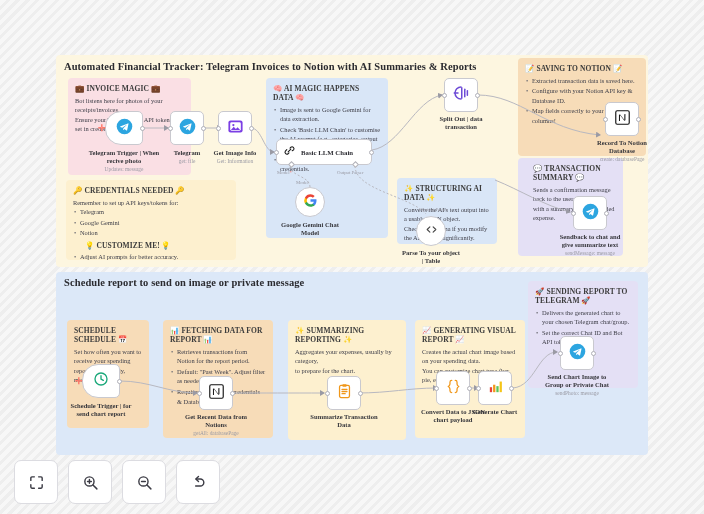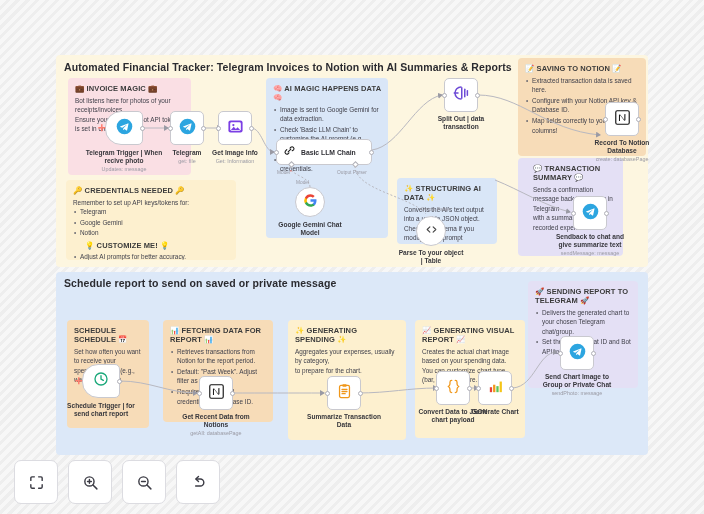--- a/index.html
+++ b/index.html
@@ -10,20 +10,21 @@
   }
   #canvas {
     position: relative;
     width: 704px; height: 514px;
     background-color: #f3f3f3;
     background-image: repeating-linear-gradient(
       -45deg,
       #eeeeee 0px, #eeeeee 3px,
       #f7f7f7 3px, #f7f7f7 7px
     );
+    font-family: Liberation Serif, serif;
   }
 
   
   .sticky {
     position: absolute;
     border-radius: 4px;
     overflow: hidden;
   }
   .sticky-title {
     font-size: 7.5px;
@@ -231,42 +232,42 @@
 
   <div class="sticky sticky-pad" style="left:518px; top:158px; width:105px; height:98px; background:#e4e0f5;padding-left:15px;">
     <div class="sticky-title">💬 TRANSACTION SUMMARY 💬</div>
     <div class="sticky-body">
       <div>Sends a confirmation message back to the user in Telegram</div>
       <div>with a summary of the recorded expense.</div>
     </div>
   </div>
 
   <div class="sticky" style="left:56px; top:272px; width:592px; height:183px; background:#dce8f8;"></div>
-  <div class="panel-title" style="left:64px; top:277px;">Schedule report to send on saved or private message</div>
+  <div class="panel-title" style="left:64px; top:277px;">Schedule report to send on image or private message</div>
 
   <div class="sticky sticky-pad" style="left:67px; top:320px; width:82px; height:108px; background:#f7dcb8;">
     <div class="sticky-title">SCHEDULE SCHEDULE 📅</div>
     <div class="sticky-body">
       <div>Set how often you want to receive your spending report (e.g., weekly, monthly).</div>
     </div>
   </div>
 
-  <div class="sticky sticky-pad" style="left:163px; top:320px; width:110px; height:102px; background:#f7dcb8;">
+  <div class="sticky sticky-pad" style="left:163px; top:320px; width:110px; height:118px; background:#f7dcb8;">
     <div class="sticky-title">📊 FETCHING DATA FOR REPORT 📊</div>
     <div class="sticky-body">
       <ul>
         <li>Retrieves transactions from Notion for the report period.</li>
         <li>Default: "Past Week". Adjust filter as needed.</li>
         <li>Requires Notion API credentials &amp; Database ID.</li>
       </ul>
     </div>
   </div>
 
   <div class="sticky sticky-pad" style="left:288px; top:320px; width:118px; height:120px; background:#fdf0cf;">
-    <div class="sticky-title">✨ GENERATING SPENDING ✨</div>
+    <div class="sticky-title">✨ SUMMARIZING REPORTING ✨</div>
     <div class="sticky-body">
       <div>Aggregates your expenses, usually by category,</div>
       <div>to prepare for the chart.</div>
     </div>
   </div>
 
   <div class="sticky sticky-pad" style="left:415px; top:320px; width:110px; height:118px; background:#fdf0cf;">
     <div class="sticky-title">📈 GENERATING VISUAL REPORT 📈</div>
     <div class="sticky-body">
       <div>Creates the actual chart image based on your spending data.</div>

